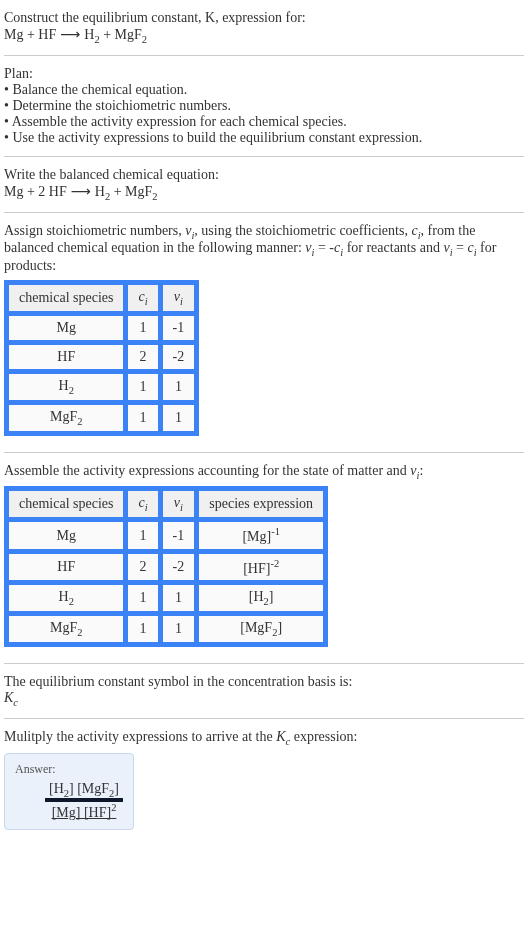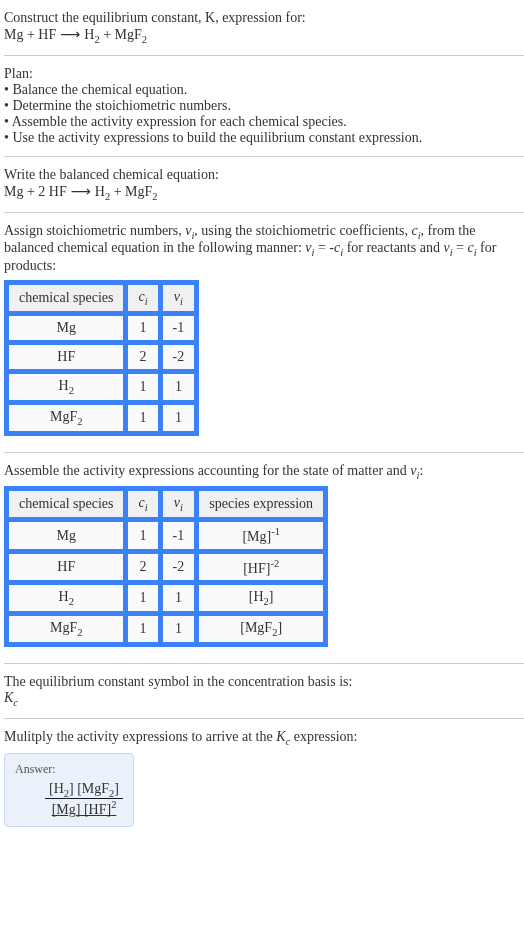--- a/index.html
+++ b/index.html
@@ -54,21 +54,21 @@
     color: #555;
     margin-bottom: 4px;
   }
   .frac {
     display: inline-block;
     vertical-align: middle;
     text-align: center;
   }
   .frac .num {
     display: block;
-    border-bottom: 1px solid #0f172a;
+    border-bottom: 4px solid #0f172a;
     padding: 0 4px;
   }
   .frac .den {
     display: block;
     padding: 0 4px;
     text-decoration: underline;
   }
   .super { font-size: 0.75em; vertical-align: super; }
   .arrow { padding: 0 4px; }
   .answer-row {

